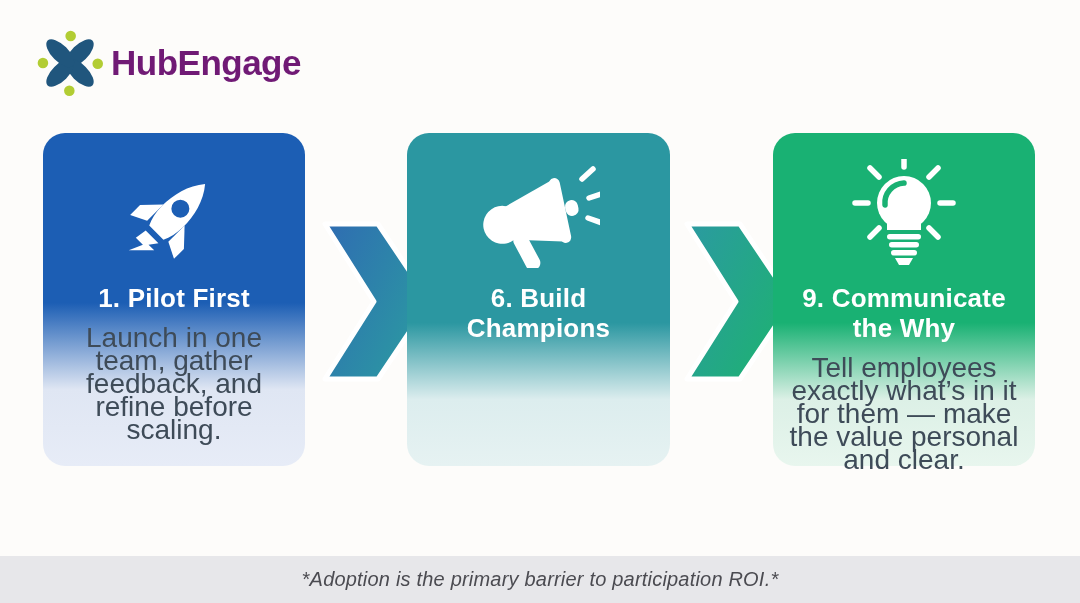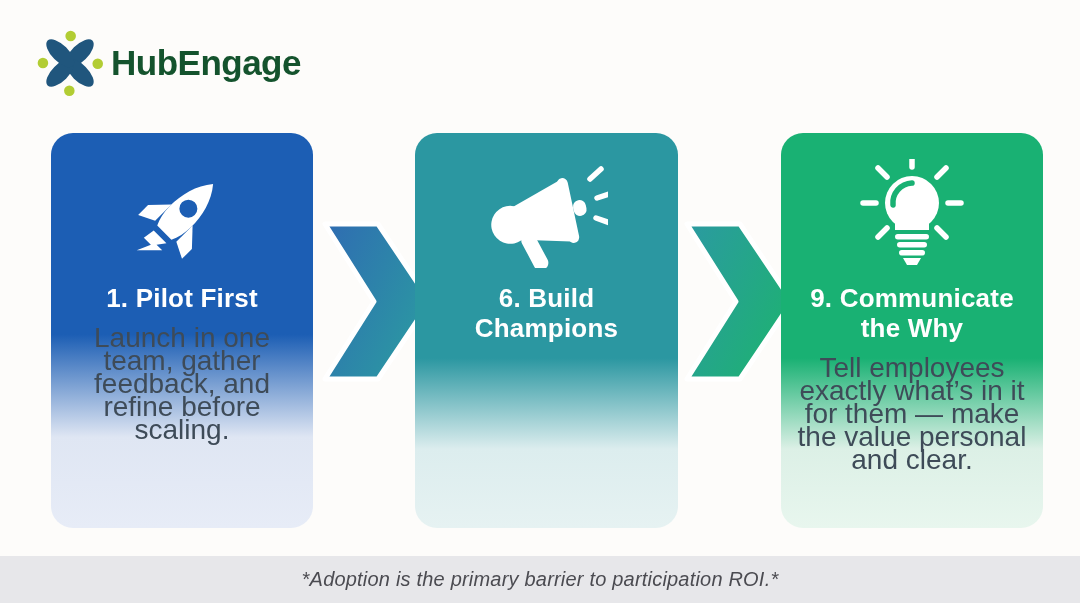--- a/index.html
+++ b/index.html
@@ -6,26 +6,26 @@
   body{
     width:1080px;height:603px;position:relative;overflow:hidden;
     background:#fdfcfa;
     font-family:"Liberation Sans","DejaVu Sans",sans-serif;
   }
   .stage{position:absolute;inset:0;}
 
   
   .logo{position:absolute;left:37px;top:30px;display:flex;align-items:center;gap:8px;}
   .logo-icon{width:66px;height:66px;}
-  .logo-text{font-size:35px;font-weight:700;color:#14532d;letter-spacing:-0.5px;}
+  .logo-text{font-size:35px;font-weight:700;color:#701a75;letter-spacing:-0.5px;}
 
   
   .card{
-    position:absolute;top:133px;width:262px;height:395px;border-radius:22px;
-    display:flex;flex-direction:column;align-items:center;text-align:center;margin-left:8px;
+    position:absolute;top:133px;width:262px;height:333px;border-radius:22px;
+    display:flex;flex-direction:column;align-items:center;text-align:center;
   }
   .card-1{left:43px;background:linear-gradient(180deg,#1c5eb4 0%,#1c5eb4 51%,#dfe6f3 77%,#e7ecf7 100%);}
   .card-2{left:407px;width:263px;background:linear-gradient(180deg,#2b97a1 0%,#2b97a1 57%,#dcedee 80%,#e6f2f2 100%);}
   .card-3{left:773px;background:linear-gradient(180deg,#19b173 0%,#19b173 57%,#dcf0e6 80%,#e8f6ee 100%);}
   .icon-box{height:112px;margin-top:26px;display:flex;align-items:center;justify-content:center;}
   .step-title{
     margin-top:12px;max-width:238px;
     font-size:26px;line-height:30px;font-weight:700;color:#ffffff;letter-spacing:0.2px;
   }
   .step-desc{

